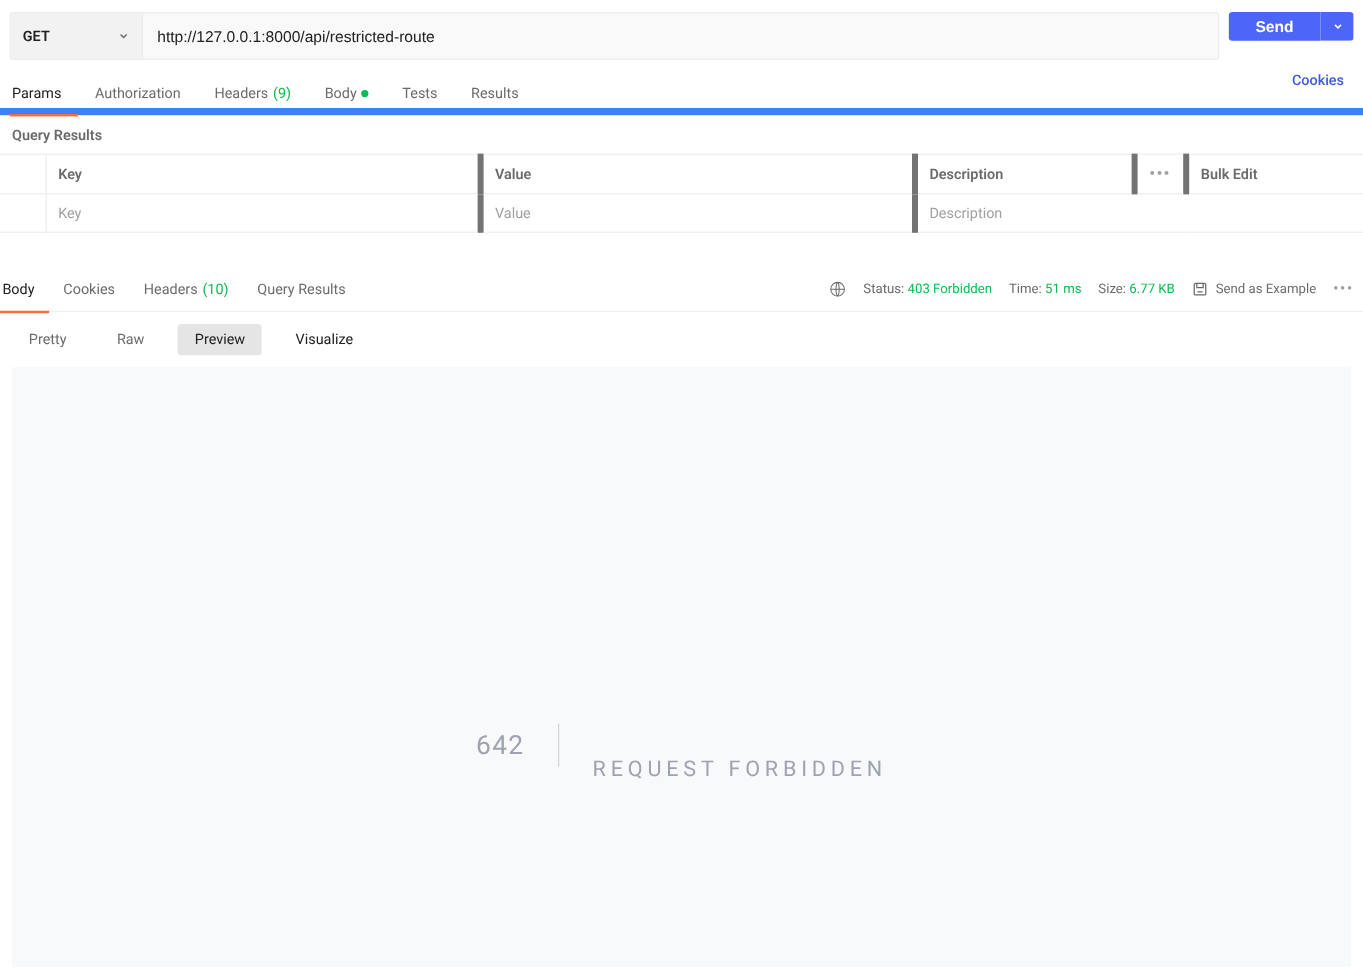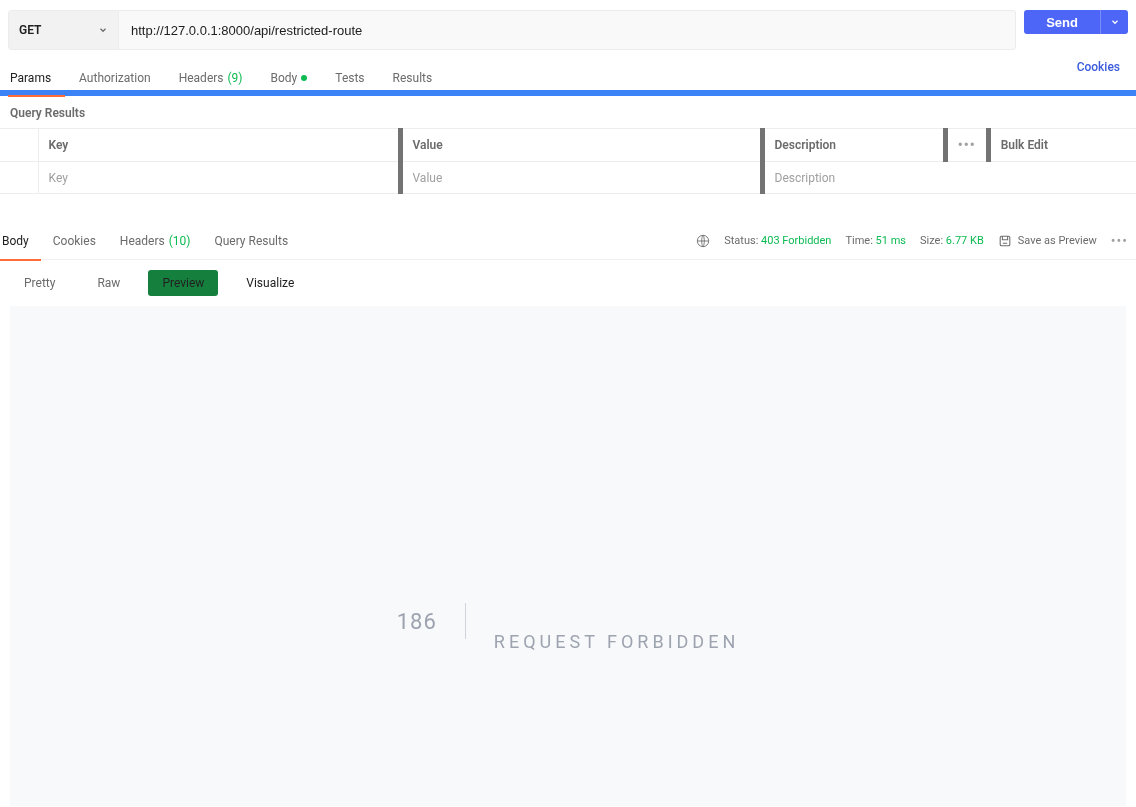--- a/index.html
+++ b/index.html
@@ -250,21 +250,21 @@
       gap: 14px;
     }
     .view-tab {
       padding: 6px 14px;
       font-size: 12px;
       color: #6b6b6b;
       cursor: pointer;
       border-radius: 3px;
     }
     .view-tab.active {
-      background: #15803d;
+      background: #e5e5e5;
       color: #212121;
     }
     
     .preview-pane {
       margin: 0 10px 10px 10px;
       background: #f8f9fb;
       height: 500px;
       display: flex;
       align-items: center;
       justify-content: center;
@@ -395,32 +395,32 @@
     </span>
     <span class="meta-item">
       <span>Size:</span>
       <span class="meta-val">6.77 KB</span>
     </span>
     <span class="save-example">
       <svg class="save-icon" viewBox="0 0 16 16" fill="none" stroke="#6b6b6b" stroke-width="1.2">
           <rect x="2.5" y="2.5" width="11" height="11" rx="1.5"></rect>
           <path d="M5 2.5v4h6v-4M5.5 10.5h5"></path>
         </svg>
-      <span>Save as Preview</span>
+      <span>Send as Example</span>
     </span>
     <span class="dots-h">•••</span>
   </div>
 </div>
 
 <div class="view-tabs">
   <div class="view-tab">Pretty</div>
   <div class="view-tab">Raw</div>
   <div class="view-tab active">Preview</div>
   <div class="view-tab" style="background:transparent;color:#212121;">Visualize</div>
 </div>
 
 <div class="preview-pane">
   <div class="error-block">
-    <span class="error-code">186</span>
+    <span class="error-code">642</span>
     <span class="error-sep"></span>
     <span class="error-text">REQUEST FORBIDDEN</span>
   </div>
 </div>
 
 </body></html>

